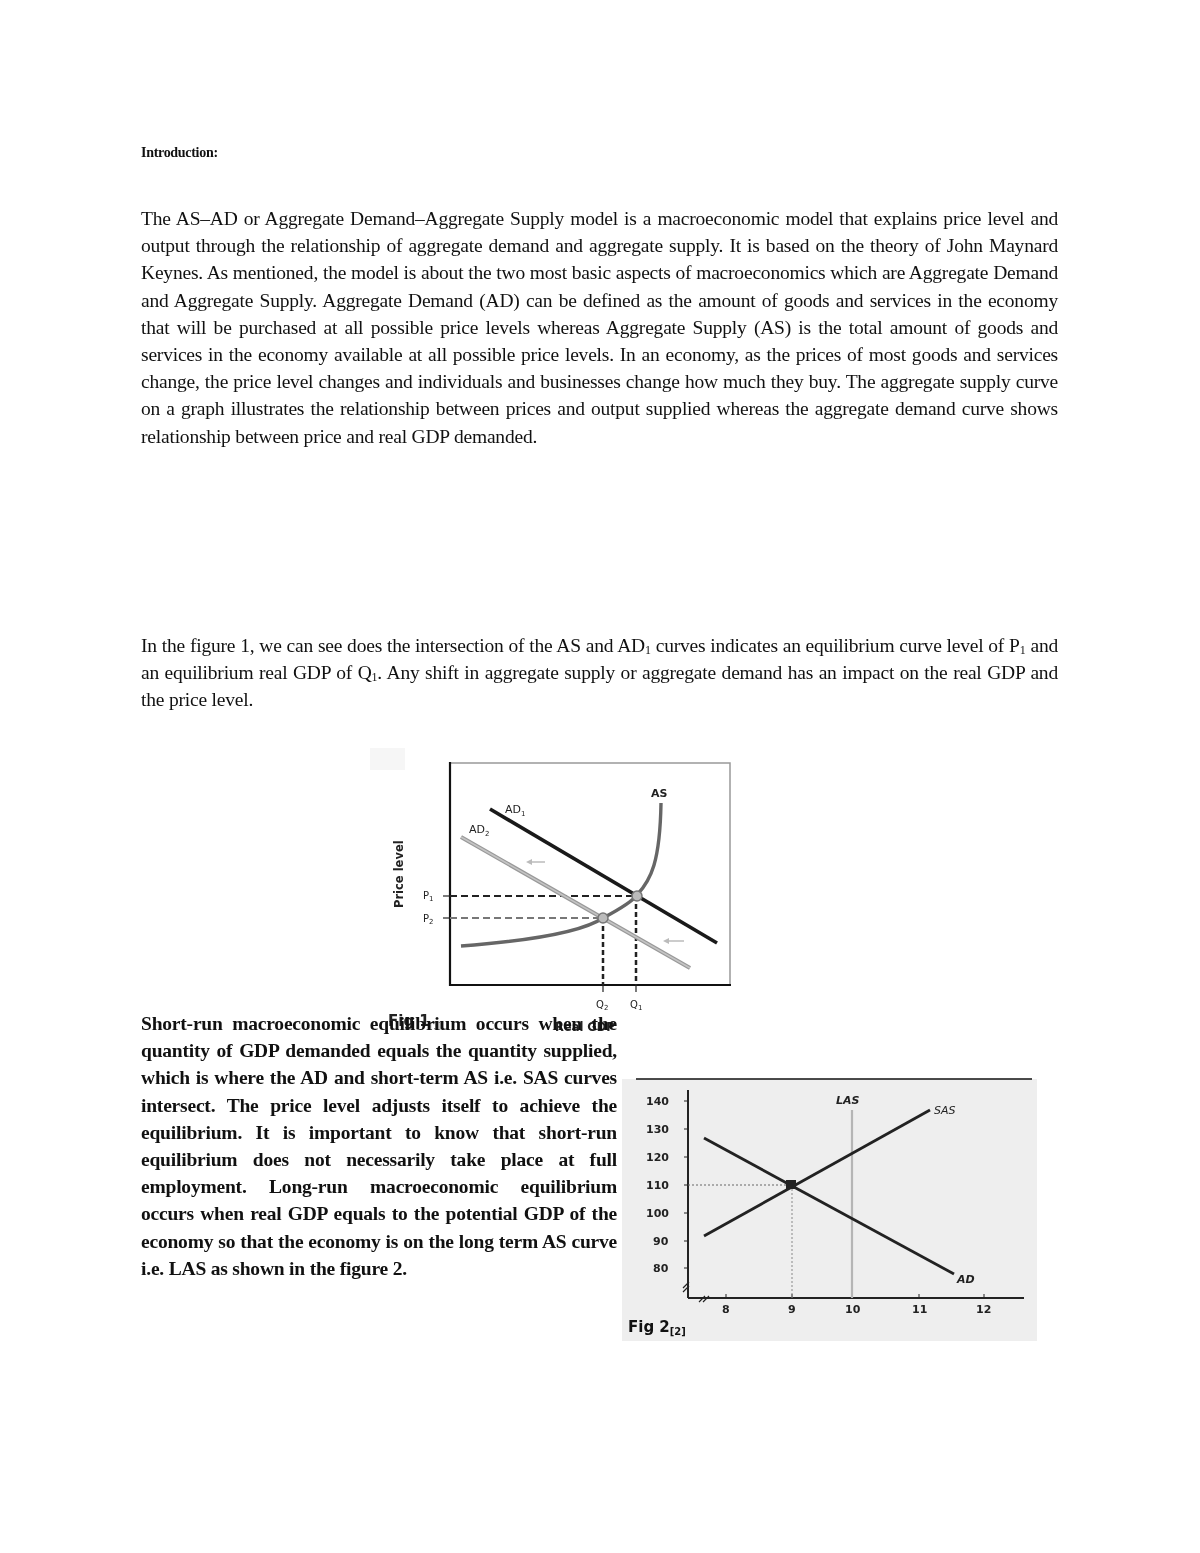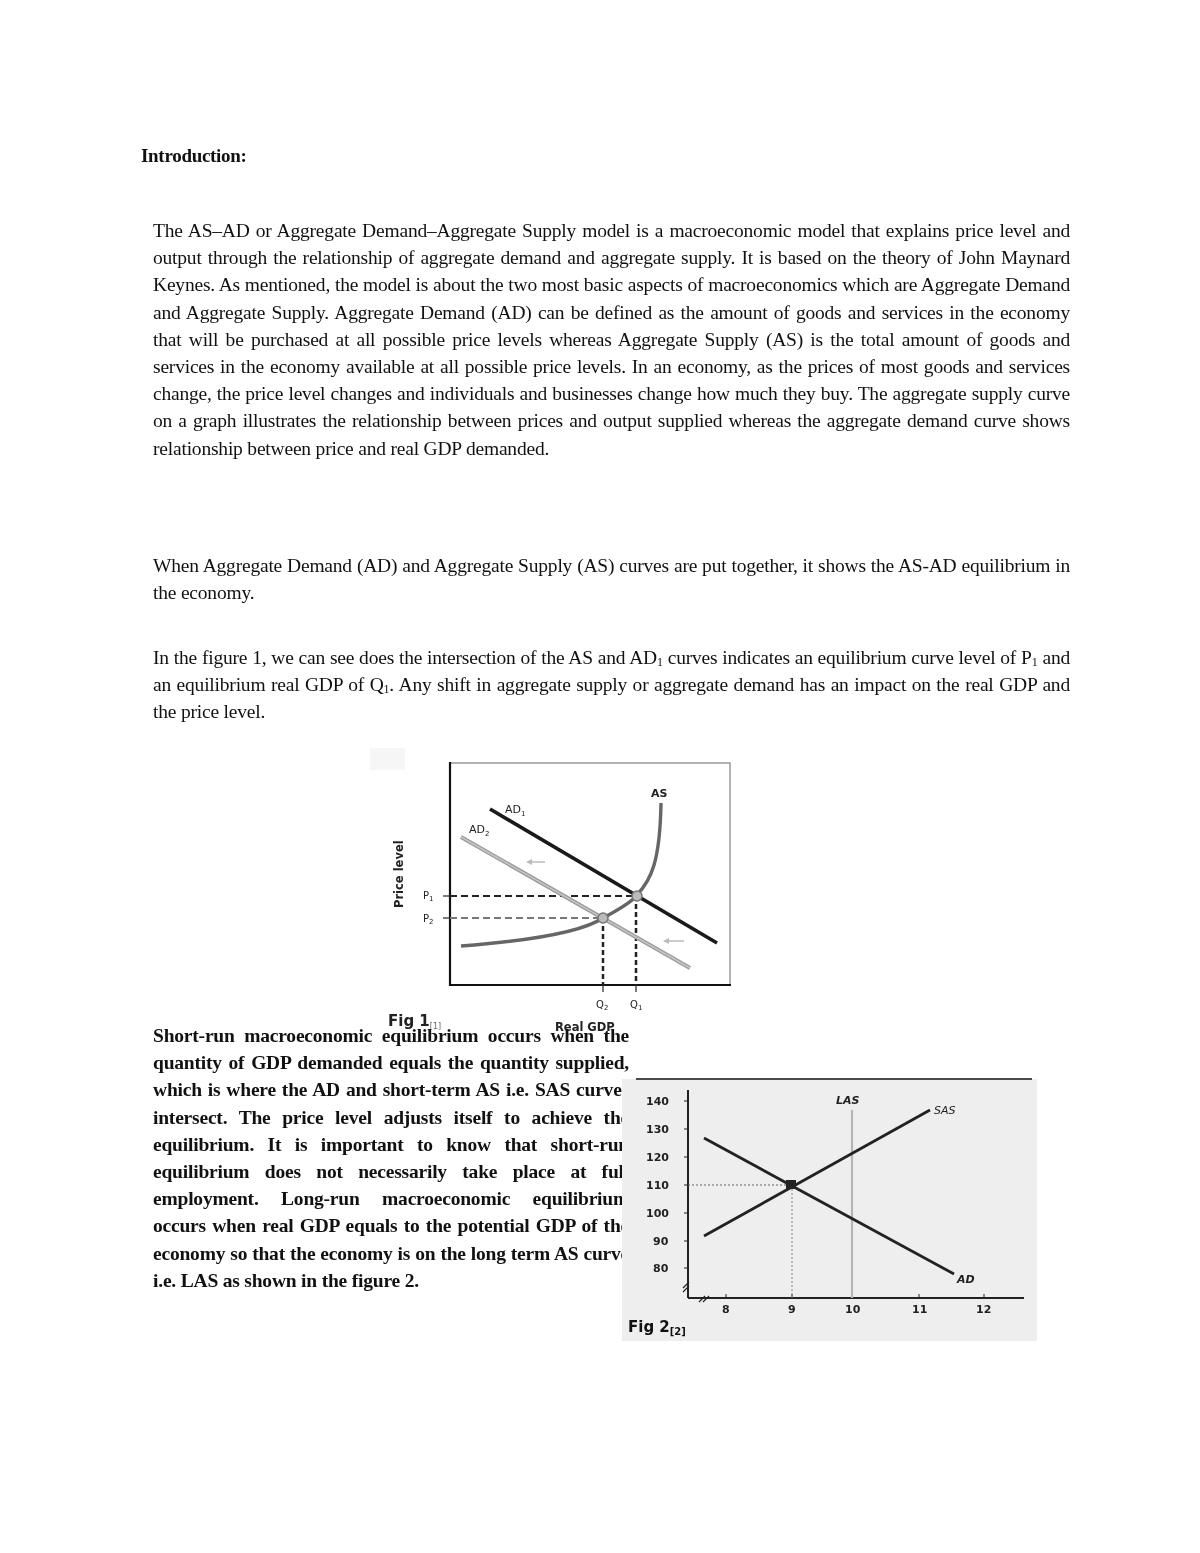--- a/index.html
+++ b/index.html
@@ -1,43 +1,42 @@
 <!DOCTYPE html>
 <html><head>
 <meta charset="utf-8">
 <style>
   html, body { margin: 0; padding: 0; background: #ffffff; }
   body { width: 1200px; height: 1553px; position: relative; overflow: hidden;
          font-family: "DejaVu Serif", "Liberation Serif", serif; color: #111; }
   .page { position: absolute; left: 0; top: 0; width: 1200px; height: 1553px; }
-  .heading { position: absolute; left: 141px; top: 145px; font-size: 19px; font-weight: bold;
+  .heading { position: absolute; left: 141px; top: 145px; font-size: 14px; font-weight: bold;
              font-family: "Liberation Serif", "DejaVu Serif", serif; letter-spacing: -0.3px; }
   .para { position: absolute; left: 141px; width: 917px; font-size: 19.5px; line-height: 27.2px;
           text-align: justify; font-family: "Liberation Serif", "DejaVu Serif", serif;
-          letter-spacing: -0.2px; margin: 12px; }
+          letter-spacing: -0.2px; margin: 0; }
   .para sub { font-size: 12px; vertical-align: -2px; line-height: 0; }
   #p1 { top: 205px; }
   #p2 { top: 540px; }
   #p3 { top: 632px; }
   #p4 { top: 1010px; width: 476px; font-weight: bold; }
   .fig { position: absolute; }
   #fig1 { left: 365px; top: 745px; width: 380px; height: 300px; }
   #fig2 { left: 620px; top: 1074px; width: 420px; height: 270px; }
   svg text { font-family: "DejaVu Sans", "Liberation Sans", sans-serif; }
 </style>
 </head>
 <body>
 
 <div class="page">
 
   <div class="heading">Introduction:</div>
 
   <p class="para" id="p1">The AS–AD or Aggregate Demand–Aggregate Supply model is a macroeconomic model that explains price level and output through the relationship of aggregate demand and aggregate supply. It is based on the theory of John Maynard Keynes. As mentioned, the model is about the two most basic aspects of macroeconomics which are Aggregate Demand and Aggregate Supply. Aggregate Demand (AD) can be defined as the amount of goods and services in the economy that will be purchased at all possible price levels whereas Aggregate Supply (AS) is the total amount of goods and services in the economy available at all possible price levels. In an economy, as the prices of most goods and services change, the price level changes and individuals and businesses change how much they buy. The aggregate supply curve on a graph illustrates the relationship between prices and output supplied whereas the aggregate demand curve shows relationship between price and real GDP demanded.</p>
 
-  <p class="para" id="p2">When Aggregate Demand (AD) and Aggregate Supply (AS) curves are put together, it shows the AS-AD equilibrium in the economy.</p>
 
   <p class="para" id="p3"><span>In the figure 1, we can see does the intersection of the AS and AD</span><sub>1</sub><span> curves indicates an equilibrium curve level of P</span><sub>1</sub><span> and an equilibrium real GDP of Q</span><sub>1</sub><span>. Any shift in aggregate supply or aggregate demand has an impact on the real GDP and the price level.</span></p>
 
   <div class="fig" id="fig1">
     <svg width="380" height="300" viewBox="365 745 380 300" xmlns="http://www.w3.org/2000/svg">
 
       <rect x="370" y="748" width="35" height="22" fill="#f6f6f6"></rect>
 
       <rect x="450" y="763" width="280" height="222" fill="#ffffff" stroke="#999" stroke-width="1.5"></rect>
       <line x1="450" y1="762" x2="450" y2="986" stroke="#111" stroke-width="2.2"></line>

